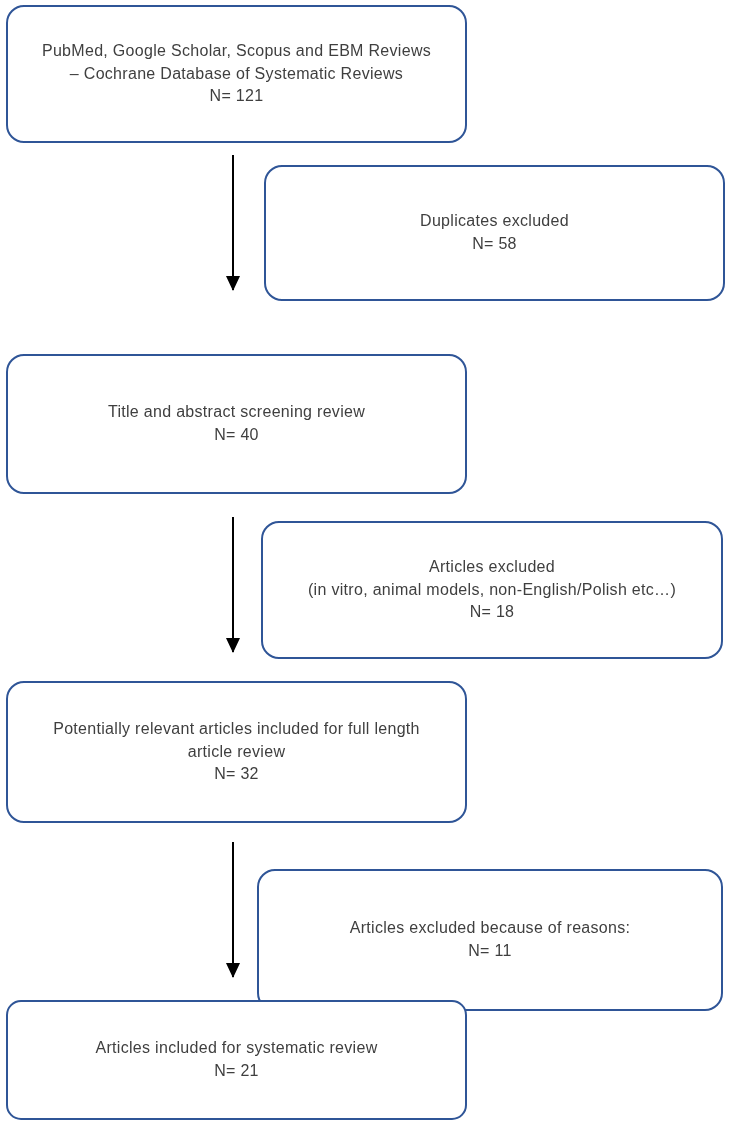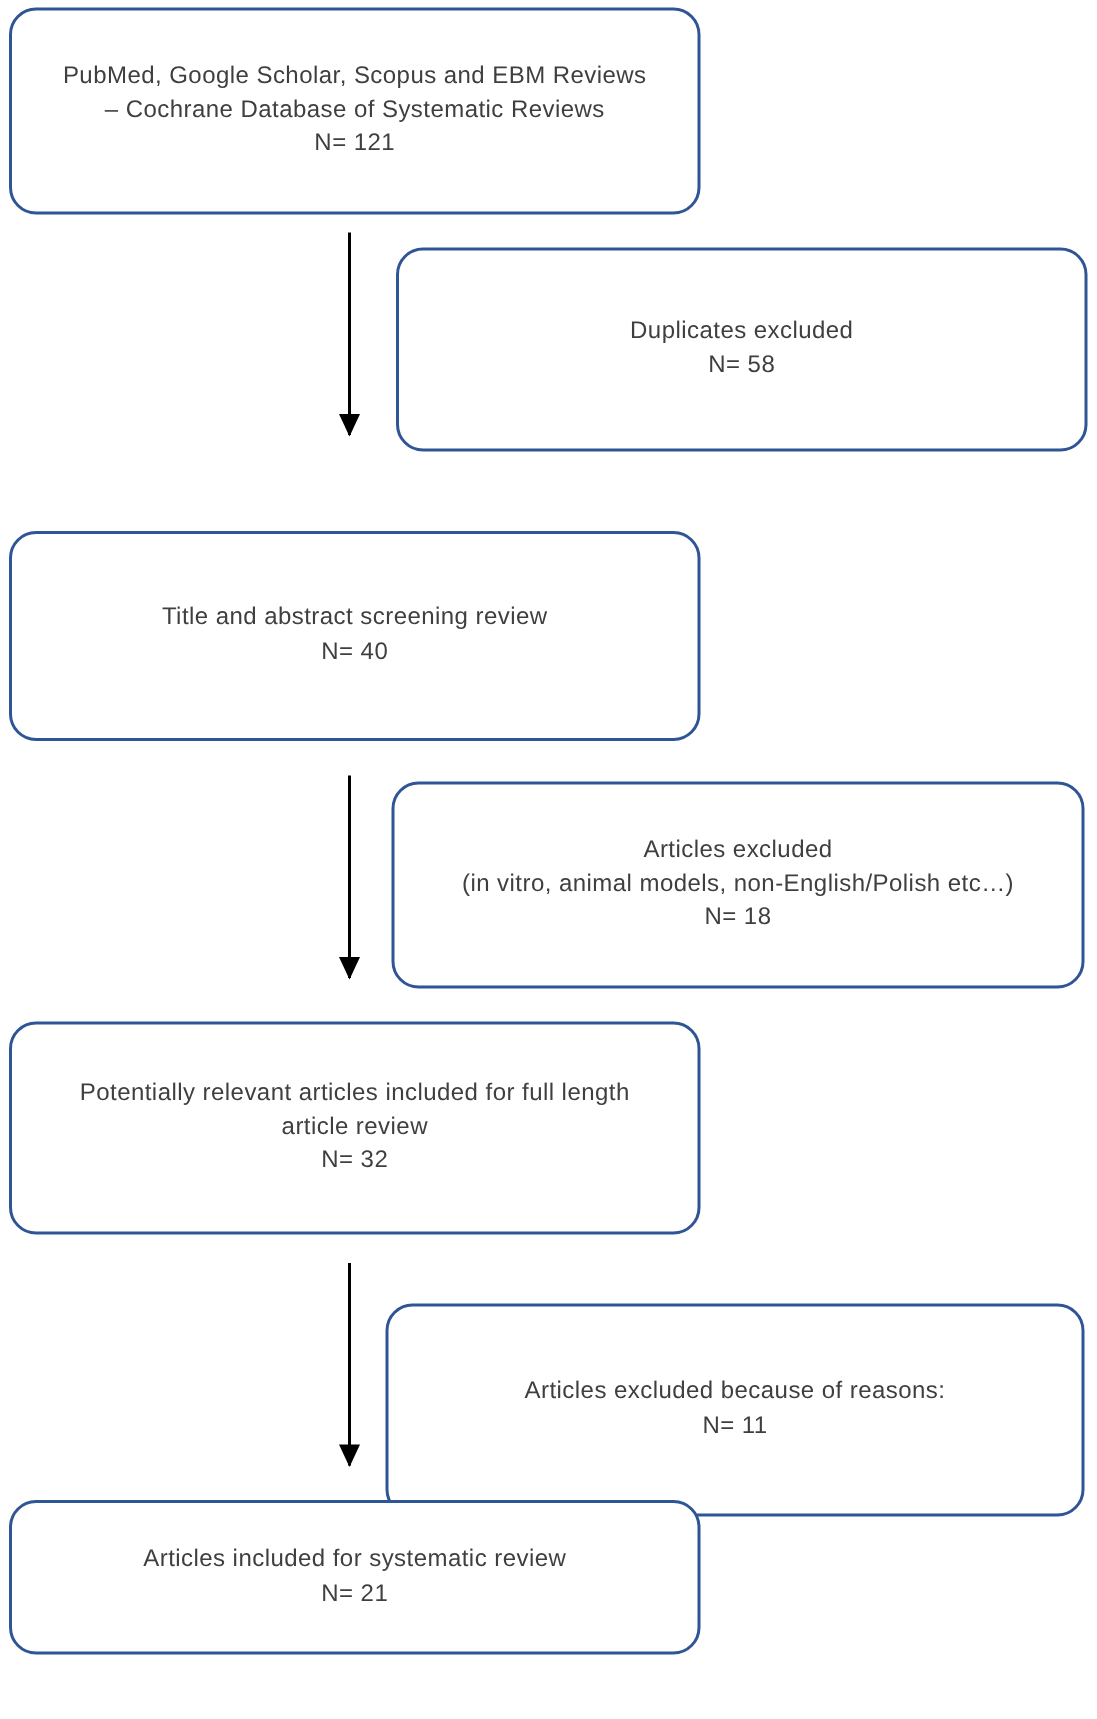--- a/index.html
+++ b/index.html
@@ -58,21 +58,21 @@
     border-right: 7px solid transparent;
     border-top: 15px solid var(--arrow-color);
   }
   
   .box-1 { left: 6px;   top: 5px;    width: 461px; height: 138px; }
   .box-2 { left: 264px; top: 165px;  width: 461px; height: 136px; }
   .box-3 { left: 6px;   top: 354px;  width: 461px; height: 140px; }
   .box-4 { left: 261px; top: 521px;  width: 462px; height: 138px; }
   .box-5 { left: 6px;   top: 681px;  width: 461px; height: 142px; }
   .box-6 { left: 257px; top: 845px;  width: 466px; height: 142px; margin-top: 24px; }
-  .box-7 { left: 6px;   top: 1000px; width: 461px; height: 103px; }
+  .box-7 { left: 6px;   top: 1000px; width: 461px; height: 120px; border-radius: 15px; }
   
   .arrow-1 { left: 232px; top: 155px; height: 135px; }
   .arrow-2 { left: 232px; top: 517px; height: 135px; }
   .arrow-3 { left: 232px; top: 842px; height: 135px; }
 </style>
 </head>
 <body>
 
 <div class="canvas">
 

